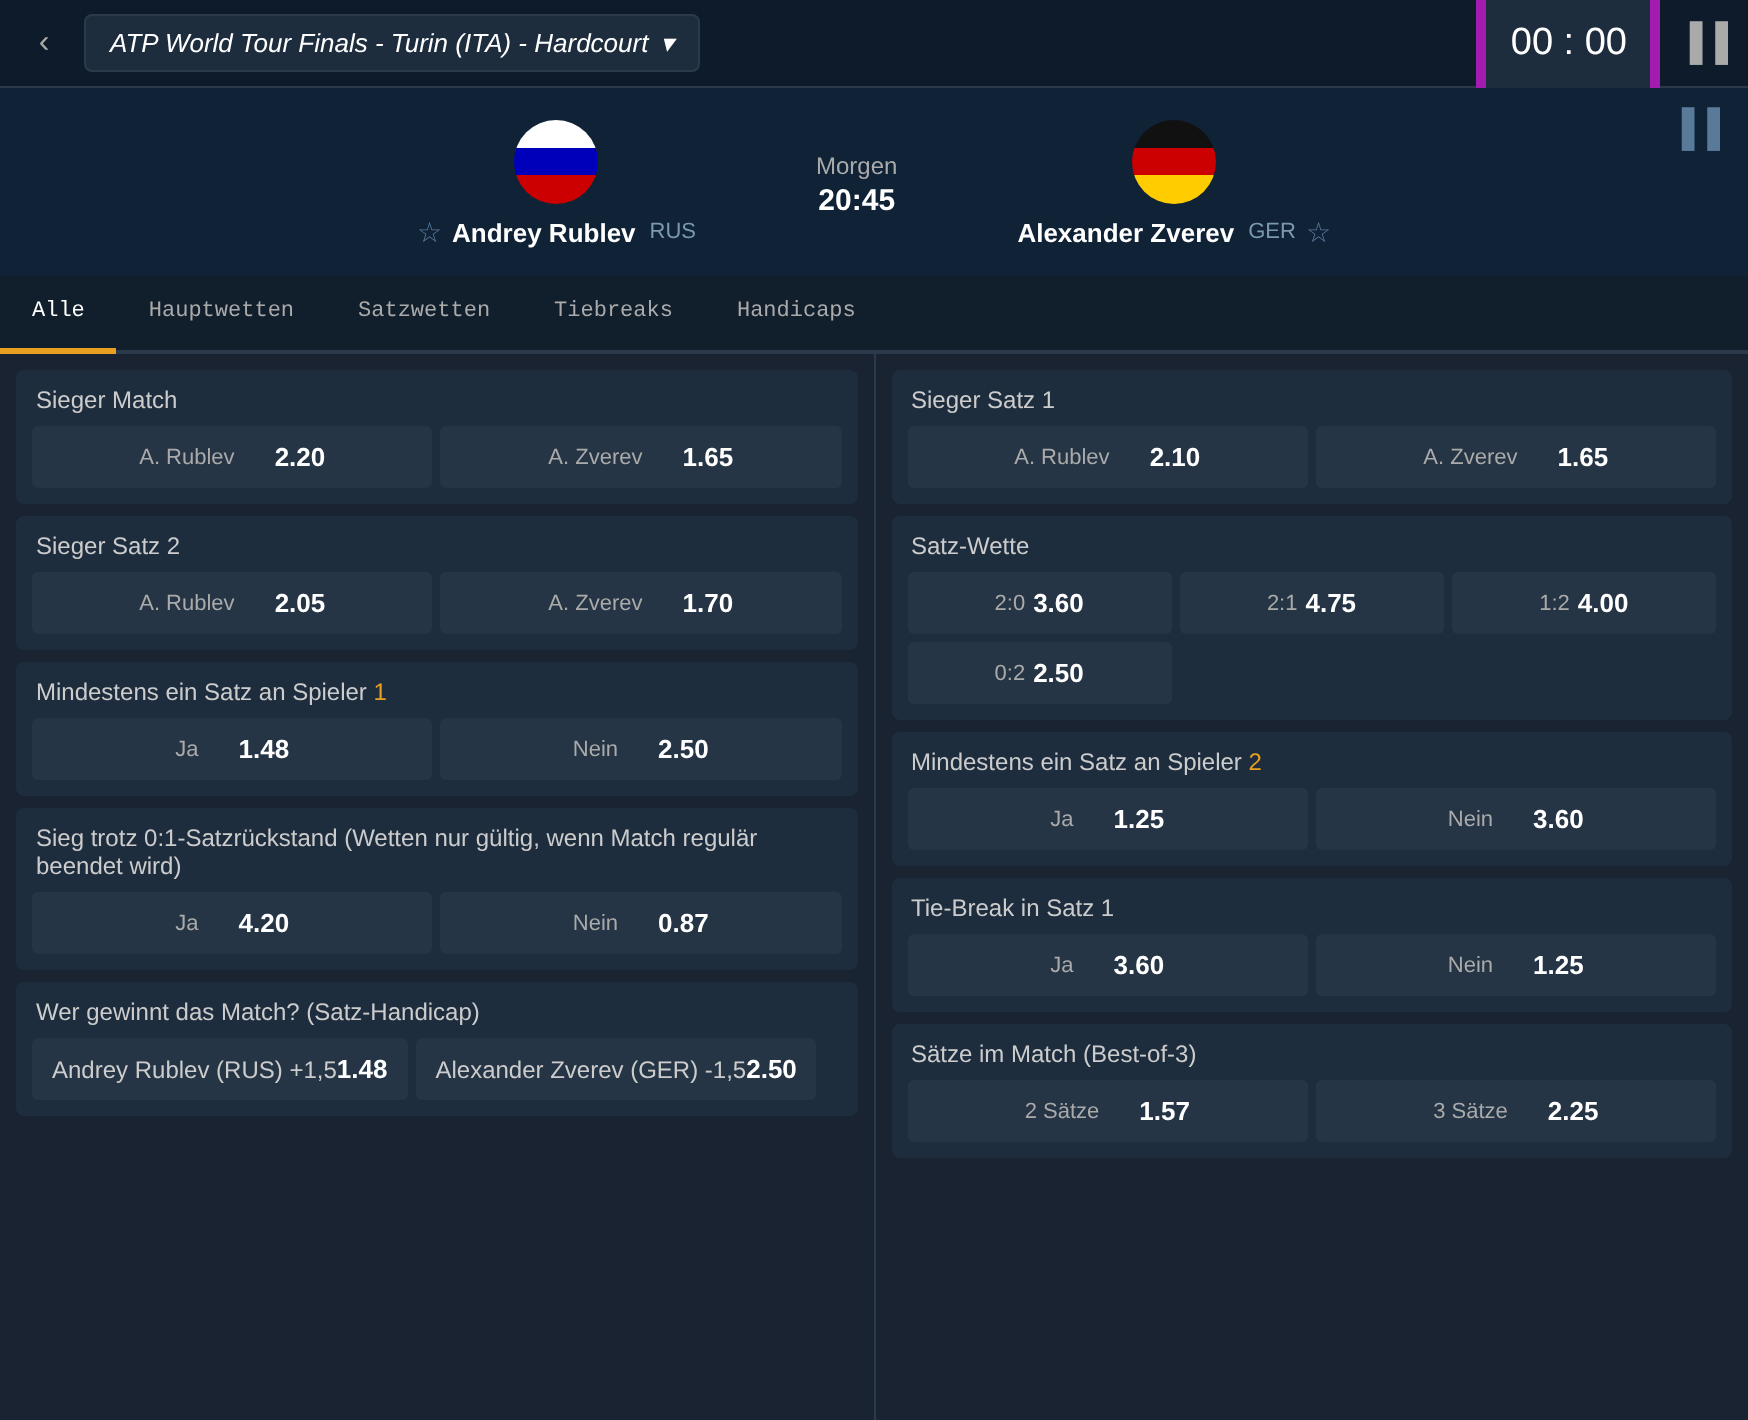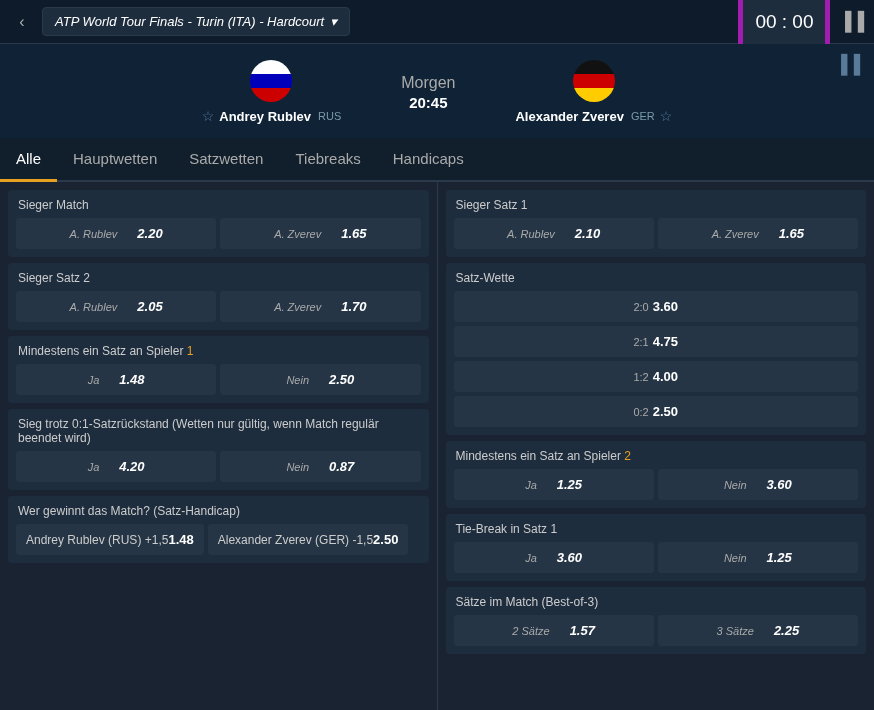--- a/index.html
+++ b/index.html
@@ -112,43 +112,44 @@
     .player-country {
       color: #7a9aaa;
       font-size: 11px;
       margin-left: 2px;
     }
     .match-time-block {
       text-align: center;
     }
     .match-time-label {
       color: #aaa;
-      font-size: 16px;
+      font-size: 12px;
     }
     .match-time {
       color: #fff;
       font-size: 15px;
       font-weight: bold;
       margin-top: 2px;
     }
 
     
     .tabs-bar {
       background: #111e2b;
       display: flex;
       border-bottom: 2px solid #2a3a4a;
     }
     .tab {
       padding: 12px 16px;
       color: #aaa;
       cursor: pointer;
-      font-size: 15px;
+      font-size: 11px;
       border-bottom: 3px solid transparent;
       margin-bottom: -2px;
       white-space: nowrap;
+      font-family: Liberation Mono, monospace;
     }
     .tab.active {
       color: #fff;
       border-bottom: 3px solid #e8a020;
     }
 
     
     .content-area {
       display: flex;
       height: calc(710px - 44px - 84px - 44px);
@@ -193,21 +194,20 @@
       border-radius: 3px;
       color: #fff;
       padding: 8px 6px;
       cursor: pointer;
       font-size: 12px;
       text-align: center;
       display: flex;
       align-items: center;
       justify-content: center;
       gap: 20px;
-      font-style: italic;
     }
     .bet-label {
       color: #aaa;
       font-size: 11px;
     }
     .bet-odds {
       color: #fff;
       font-weight: bold;
       font-size: 13px;
     }
@@ -232,21 +232,21 @@
     }
     .bet-full-odds {
       color: #fff;
       font-weight: bold;
       font-size: 13px;
     }
 
     
     .score-grid {
       display: grid;
-      grid-template-columns: 1fr;
+      grid-template-columns: 1fr 1fr 1fr;
       gap: 4px;
       padding: 0 8px 8px;
     }
     .score-cell {
       background: #253545;
       border-radius: 3px;
       padding: 8px 10px;
       cursor: pointer;
       font-size: 12px;
       display: flex;

